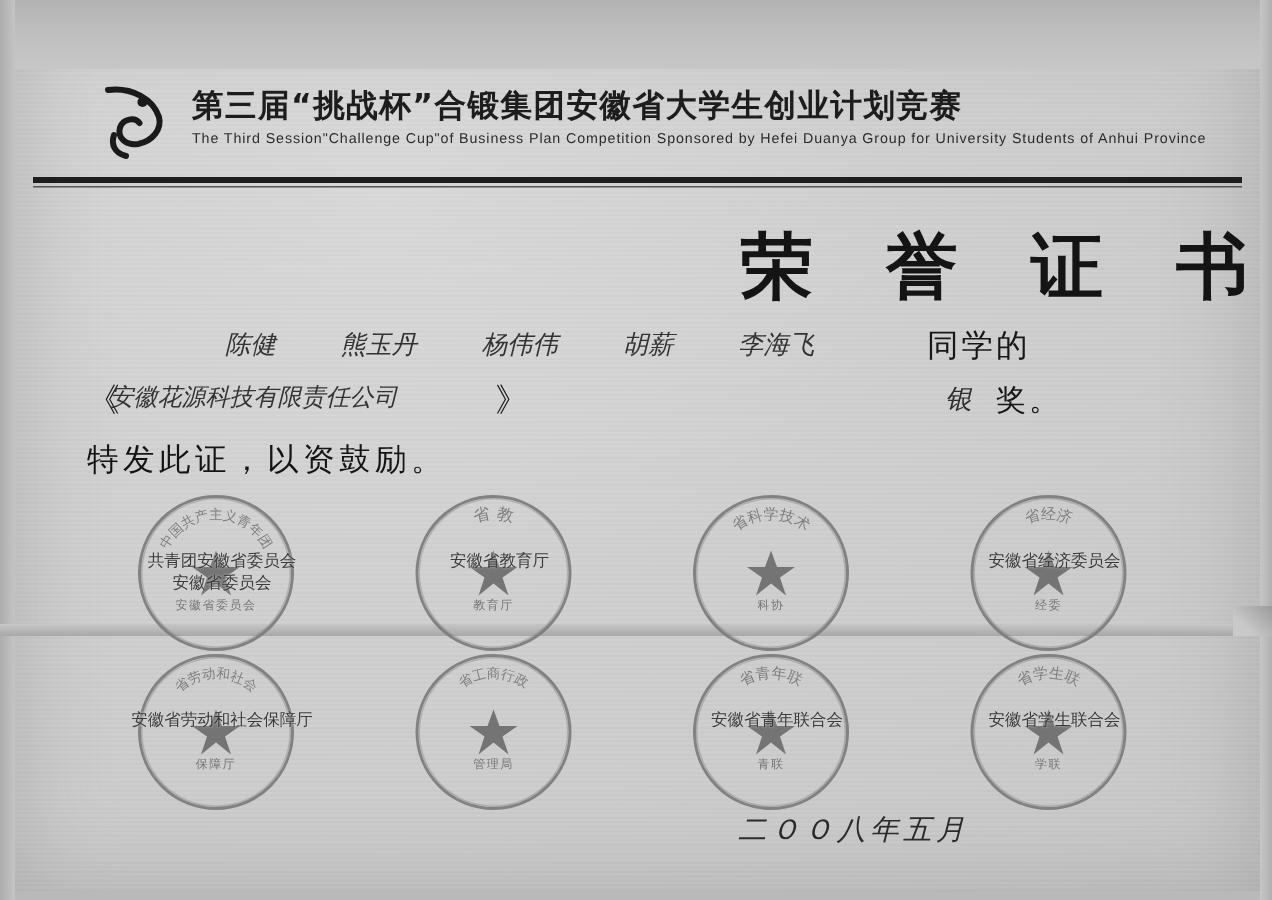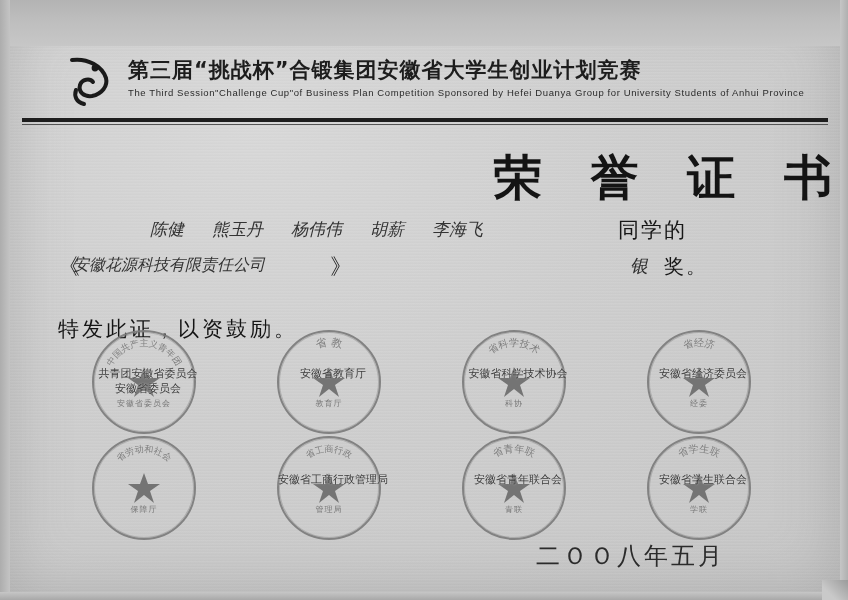--- a/index.html
+++ b/index.html
@@ -10,21 +10,21 @@
   body {
     width: 848px;
     height: 600px;
     overflow: hidden;
     font-family: "DejaVu Sans", sans-serif;
   }
 
   #certificate {
     position: relative;
     width: 848px;
-    height: 600px;
+    height: 424px;
     background: linear-gradient(135deg, #cfcfcf 0%, #c9c9c9 30%, #d2d2d2 60%, #c6c6c6 100%);
   }
 
   
   .paper {
     position: absolute;
     left: 8px;
     top: 6px;
     width: 832px;
     height: 588px;
@@ -138,21 +138,21 @@
     letter-spacing: 16px;
     text-indent: 16px;
   }
 
   .names-row {
     position: absolute;
     left: 150px;
     top: 218px;
     width: 560px;
     display: flex;
-    gap: 28px;
+    gap: 43px;
     align-items: baseline;
   }
   .names-row .name {
     font-family: "DejaVu Serif", serif;
     font-style: italic;
     font-size: 17px;
     color: #333;
     white-space: nowrap;
   }
 
@@ -224,21 +224,20 @@
 
   .line3 {
     position: absolute;
     left: 58px;
     top: 292px;
     font-family: "DejaVu Sans", sans-serif;
     font-size: 21px;
     color: #141414;
     letter-spacing: 3px;
     white-space: nowrap;
-    margin-top: 23px;
   }
 
   
   .seals {
     position: absolute;
     left: 56px;
     top: 330px;
     width: 740px;
     height: 210px;
   }
@@ -292,24 +291,25 @@
     font-family: "DejaVu Sans", sans-serif;
     font-size: 11px;
     color: #3b3b3b;
     line-height: 15px;
     z-index: 3;
     text-shadow: 0 0 2px rgba(215,215,215,0.9);
   }
 
   .date {
     position: absolute;
-    left: 536px;
+    left: 492px;
     top: 540px;
     font-family: "DejaVu Serif", serif;
-    font-size: 24px;
+    font-style: italic;
+    font-size: 19px;
     color: #2b2b2b;
     letter-spacing: 3px;
   }
 
   .corner-fold {
     position: absolute;
     right: 0;
     bottom: 0;
     width: 26px;
     height: 20px;
@@ -422,21 +422,20 @@
             </text>
           </svg>
         </div>
         <div class="star">
           <svg width="34" height="34" viewBox="0 0 34 34" style="position:absolute;left:-17px;top:-17px;">
             <polygon points="17,2 21,13 33,13 23,20 27,32 17,24 7,32 11,20 1,13 13,13" fill="#6d6d6d"></polygon>
           </svg>
         </div>
         <div class="bottom-text">科协</div>
       </div>
-      <div class="seal-org">安徽省科学技术协会</div>
     </div>
 
     <div class="seal-cell" style="left:555px; top:0px;">
       <div class="seal">
         <div class="arc-text">
           <svg width="100" height="100" viewBox="0 0 100 100">
             <defs>
                 <path id="a4" d="M 14,50 A 36,36 0 0 1 86,50"></path>
               </defs>
             <text font-size="10" fill="#777" font-family="DejaVu Sans, sans-serif">
@@ -466,20 +465,21 @@
             </text>
           </svg>
         </div>
         <div class="star">
           <svg width="34" height="34" viewBox="0 0 34 34" style="position:absolute;left:-17px;top:-17px;">
             <polygon points="17,2 21,13 33,13 23,20 27,32 17,24 7,32 11,20 1,13 13,13" fill="#6d6d6d"></polygon>
           </svg>
         </div>
         <div class="bottom-text">保障厅</div>
       </div>
+      <div class="seal-org">安徽省劳动和社会保障厅</div>
     </div>
 
     <div class="seal-cell" style="left:185px; top:106px;">
       <div class="seal">
         <div class="arc-text">
           <svg width="100" height="100" viewBox="0 0 100 100">
             <defs>
                 <path id="b2" d="M 14,50 A 36,36 0 0 1 86,50"></path>
               </defs>
             <text font-size="9" fill="#777" font-family="DejaVu Sans, sans-serif">
@@ -487,21 +487,20 @@
             </text>
           </svg>
         </div>
         <div class="star">
           <svg width="34" height="34" viewBox="0 0 34 34" style="position:absolute;left:-17px;top:-17px;">
             <polygon points="17,2 21,13 33,13 23,20 27,32 17,24 7,32 11,20 1,13 13,13" fill="#6d6d6d"></polygon>
           </svg>
         </div>
         <div class="bottom-text">管理局</div>
       </div>
-      <div class="seal-org">安徽省工商行政管理局</div>
     </div>
 
     <div class="seal-cell" style="left:370px; top:106px;">
       <div class="seal">
         <div class="arc-text">
           <svg width="100" height="100" viewBox="0 0 100 100">
             <defs>
                 <path id="b3" d="M 14,50 A 36,36 0 0 1 86,50"></path>
               </defs>
             <text font-size="10" fill="#777" font-family="DejaVu Sans, sans-serif">

